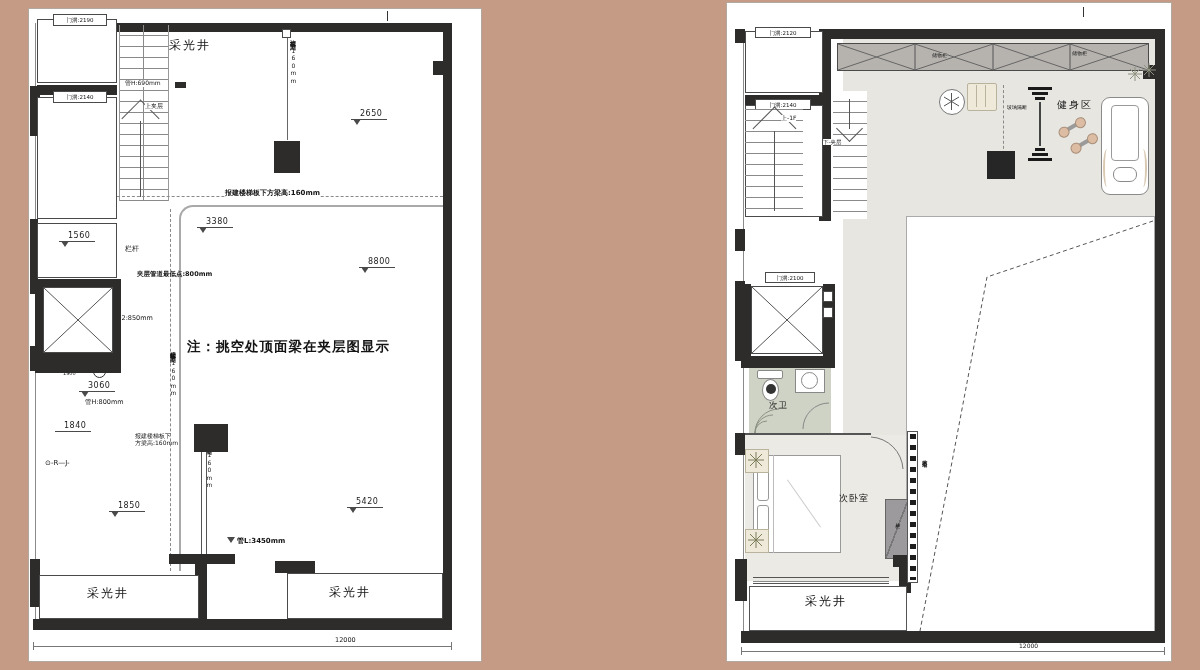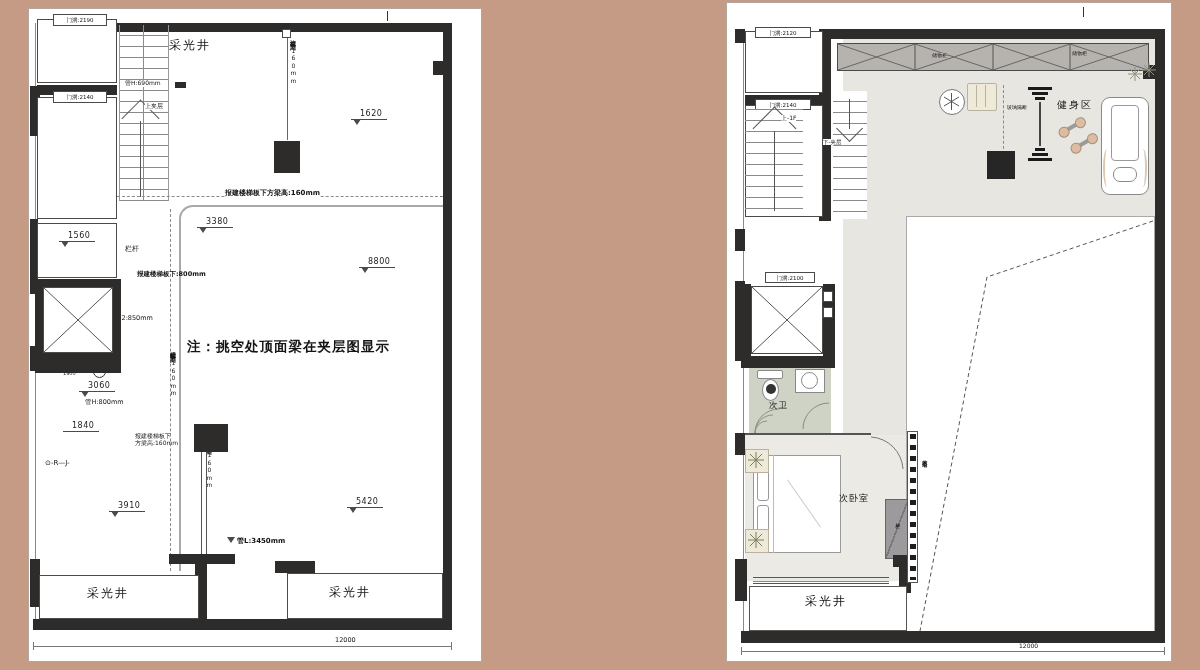--- a/index.html
+++ b/index.html
@@ -72,21 +72,21 @@
 
     <div class="dashh" style="left:88px;top:187px;width:326px;"></div>
     <div class="lbl" style="left:196px;top:180px;font-size:7px;font-weight:bold;background:#fff;">报建楼梯板下方梁高:160mm</div>
 
     <div class="a" style="left:150px;top:196px;width:16px;height:16px;border-left:2px solid #a9a9a9;border-top:2px solid #a9a9a9;border-top-left-radius:14px;"></div>
     <div class="a" style="left:150px;top:211px;width:2px;height:351px;background:#a9a9a9;"></div>
     <div class="a" style="left:165px;top:196px;width:249px;height:2px;background:#a9a9a9;"></div>
     <div class="dashv" style="left:141px;top:200px;height:362px;"></div>
 
     <div class="elev" style="left:322px;top:100px;">
-        <span class="t">1620</span>
+        <span class="t">2650</span>
         <span class="bar"></span>
         <span class="tri"></span>
       </div>
     <div class="elev" style="left:168px;top:208px;">
         <span class="t">3380</span>
         <span class="bar"></span>
         <span class="tri"></span>
       </div>
     <div class="elev" style="left:330px;top:248px;">
         <span class="t">8800</span>
@@ -96,37 +96,37 @@
     <div class="elev" style="left:30px;top:222px;">
         <span class="t">1560</span>
         <span class="bar"></span>
         <span class="tri"></span>
       </div>
     <div class="elev" style="left:50px;top:372px;">
         <span class="t">3060</span>
         <span class="bar"></span>
         <span class="tri"></span>
       </div>
-    <div class="elev" style="left:34px;top:412px;">
+    <div class="elev" style="left:26px;top:412px;">
         <span class="t">1840</span>
         <span class="bar"></span>
       </div>
     <div class="elev" style="left:80px;top:492px;">
-        <span class="t">3910</span>
+        <span class="t">1850</span>
         <span class="bar"></span>
         <span class="tri"></span>
       </div>
     <div class="elev" style="left:318px;top:488px;">
         <span class="t">5420</span>
         <span class="bar"></span>
         <span class="tri"></span>
       </div>
 
     <div class="lbl" style="left:96px;top:236px;font-size:7px;">栏杆</div>
-    <div class="lbl" style="left:108px;top:262px;font-size:6.5px;font-weight:bold;">报建楼梯板下:800mm</div>
+    <div class="lbl" style="left:108px;top:262px;font-size:6.5px;font-weight:bold;">夹层管道最低点:800mm</div>
     <div class="lbl" style="left:86px;top:306px;font-size:6.5px;">管2:850mm</div>
     <div class="lbl" style="left:56px;top:390px;font-size:6.5px;">管H:800mm</div>
     <div class="lbl" style="left:198px;top:528px;font-size:7px;font-weight:bold;"><span class="tri-l"></span><span>管L:3450mm</span></div>
     <div class="lbl" style="left:158px;top:330px;font-size:13.5px;font-weight:bold;letter-spacing:1px;">注：挑空处顶面梁在夹层图显示</div>
     <div class="lbl pre" style="left:106px;top:424px;width:68px;font-size:6px;white-space:pre-line;">报建楼梯板下
 方梁高:160mm</div>
     <div class="lbl vlbl" style="left:140px;top:338px;height:108px;font-size:6px;">报建楼梯板下方梁高:160mm</div>
     <div class="lbl vlbl" style="left:176px;top:430px;height:98px;font-size:6px;">玻璃楼梯板下方梁高:160mm</div>
     <div class="lbl" style="left:34px;top:362px;font-size:5px;">1900</div>
     <div class="a" style="left:64px;top:356px;width:13px;height:13px;border:1.5px solid #333;border-radius:50%;background:#fff;"></div>

